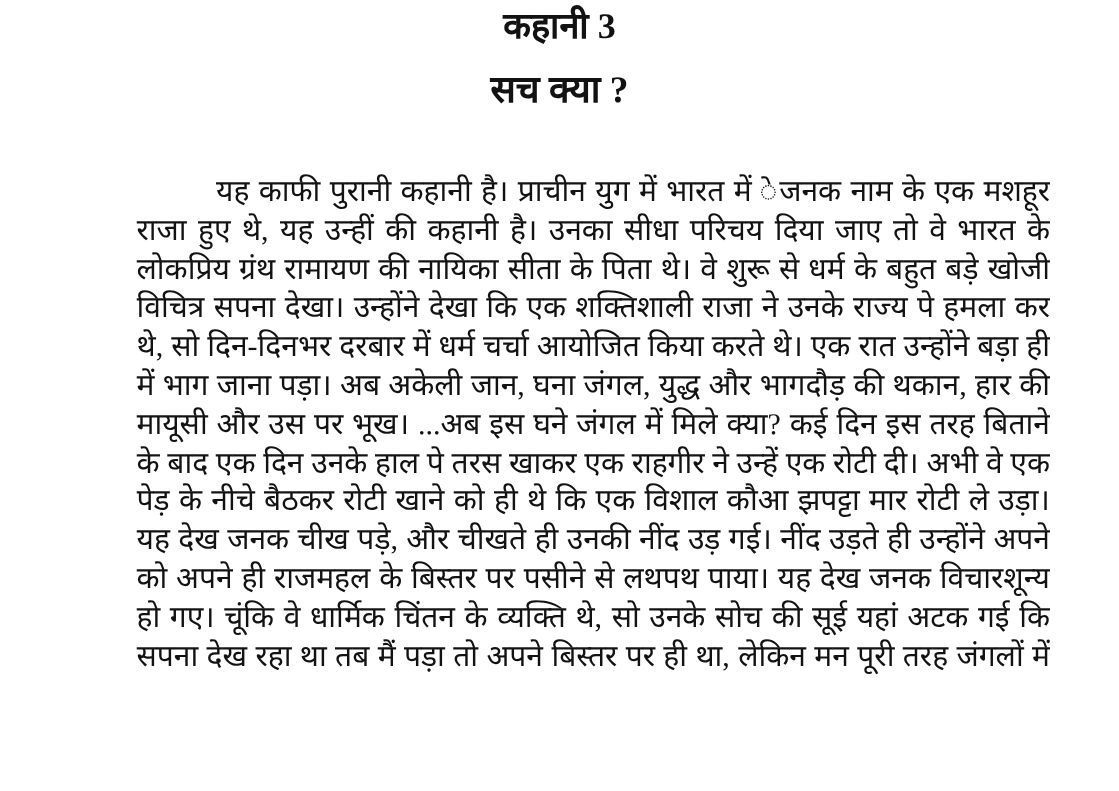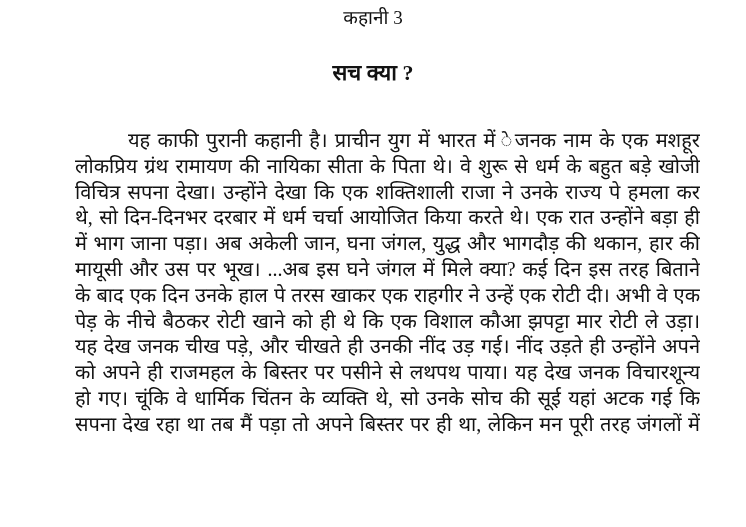--- a/index.html
+++ b/index.html
@@ -20,58 +20,60 @@
     height: 527px;
     background: #ffffff;
     padding-top: 6px;
     overflow: hidden;
   }
   .titles {
     width: 746px;
     text-align: center;
   }
   .story-label {
-    font-size: 19px;
-    font-weight: 400;
+    font-size: 24px;
+    font-weight: 700;
     line-height: 24px;
   }
   .story-title {
-    font-size: 22px;
+    font-size: 25px;
     font-weight: 700;
     line-height: 26px;
-    margin-top: 30px;
+    margin-top: 18px;
   }
   .body-text {
     margin-top: 42px;
     padding-left: 75px;
     padding-right: 46px;
     font-size: 20px;
   }
   .line {
     height: 25.8px;
     line-height: 25.8px;
     white-space: nowrap;
     text-align: justify;
     text-align-last: justify;
     overflow: hidden;
+    margin-left: 16px;
   }
   .line.indent {
     padding-left: 53px;
   }
 </style>
 </head>
 <body>
 
 <div class="page">
   <div class="titles">
     <div class="story-label">कहानी 3</div>
     <div class="story-title">सच क्या ?</div>
   </div>
   <div class="body-text">
     <div class="line indent">यह काफी पुरानी कहानी है। प्राचीन युग में भारत में ेजनक नाम के एक मशहूर</div>
+    <div class="line">राजा हुए थे, यह उन्हीं की कहानी है। उनका सीधा परिचय दिया जाए तो वे भारत के</div>
     <div class="line">लोकप्रिय ग्रंथ रामायण की नायिका सीता के पिता थे। वे शुरू से धर्म के बहुत बड़े खोजी</div>
     <div class="line">विचित्र सपना देखा। उन्होंने देखा कि एक शक्तिशाली राजा ने उनके राज्य पे हमला कर</div>
     <div class="line">थे, सो दिन-दिनभर दरबार में धर्म चर्चा आयोजित किया करते थे। एक रात उन्होंने बड़ा ही</div>
     <div class="line">में भाग जाना पड़ा। अब अकेली जान, घना जंगल, युद्ध और भागदौड़ की थकान, हार की</div>
     <div class="line">मायूसी और उस पर भूख। ...अब इस घने जंगल में मिले क्या? कई दिन इस तरह बिताने</div>
     <div class="line">के बाद एक दिन उनके हाल पे तरस खाकर एक राहगीर ने उन्हें एक रोटी दी। अभी वे एक</div>
     <div class="line">पेड़ के नीचे बैठकर रोटी खाने को ही थे कि एक विशाल कौआ झपट्टा मार रोटी ले उड़ा।</div>
     <div class="line">यह देख जनक चीख पड़े, और चीखते ही उनकी नींद उड़ गई। नींद उड़ते ही उन्होंने अपने</div>
     <div class="line">को अपने ही राजमहल के बिस्तर पर पसीने से लथपथ पाया। यह देख जनक विचारशून्य</div>
     <div class="line">हो गए। चूंकि वे धार्मिक चिंतन के व्यक्ति थे, सो उनके सोच की सूई यहां अटक गई कि</div>

